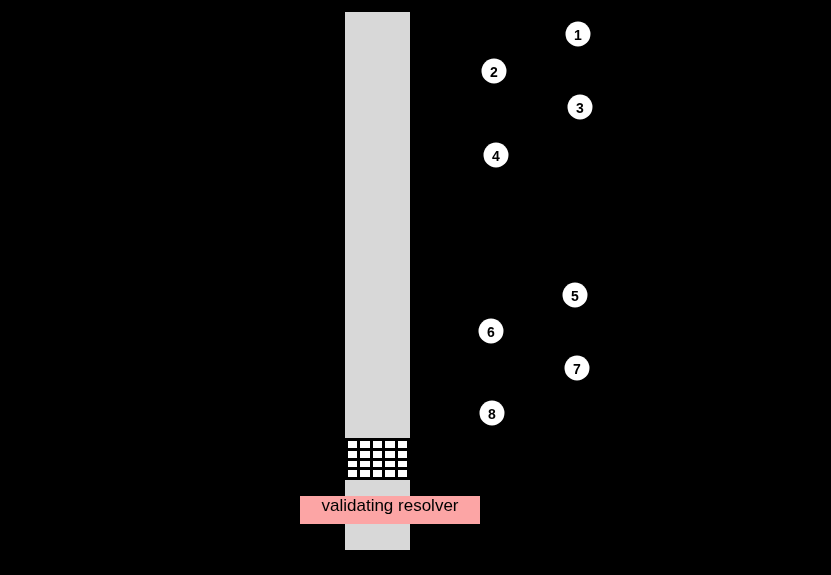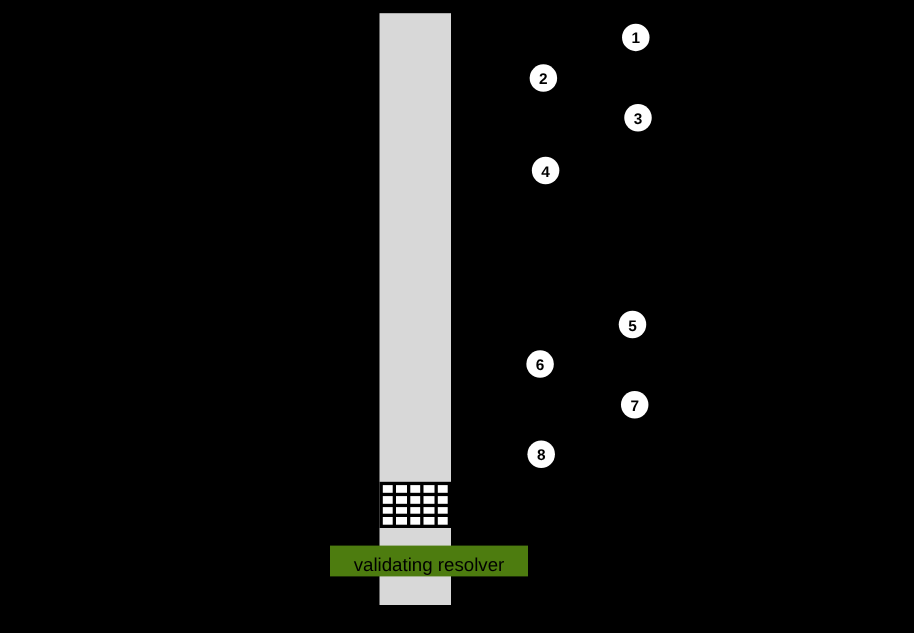--- a/index.html
+++ b/index.html
@@ -39,25 +39,25 @@
   }
   .firewall-cell {
     background: #fff;
   }
   .label-box {
     position: absolute;
     left: 300px;
     top: 496px;
     width: 180px;
     height: 28px;
-    background: #4d7c0f;
+    background: #fca5a5;
     color: #000;
     font-size: 17px;
     display: flex;
-    align-items: flex-end;
+    align-items: flex-start;
     justify-content: center;
     white-space: nowrap;
   }
   .step-circle {
     position: absolute;
     width: 25px;
     height: 25px;
     border-radius: 50%;
     background: #fff;
     color: #000;

